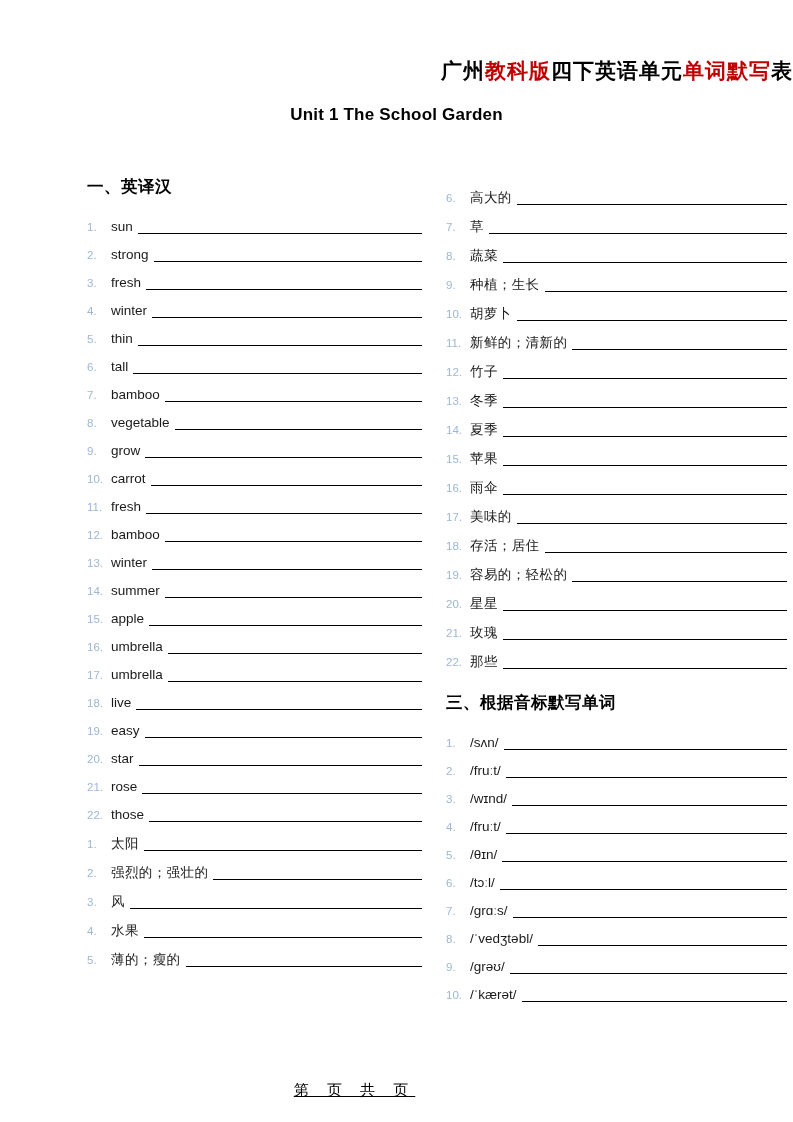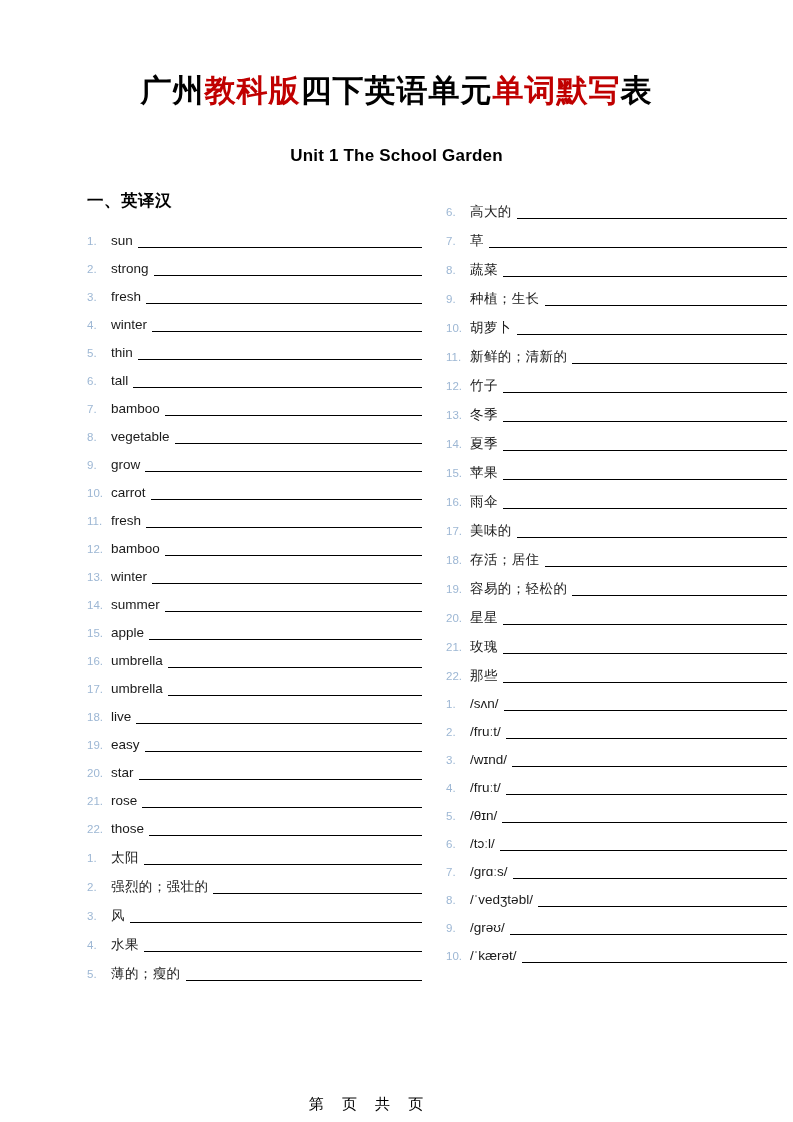--- a/index.html
+++ b/index.html
@@ -18,25 +18,25 @@
   .page {
     position: relative;
     width: 793px;
     height: 1122px;
     box-sizing: border-box;
     padding: 0;
   }
 
   
   .title {
-    text-align: center;
-    font-size: 31px;
+    text-align: right;
+    font-size: 21px;
     font-weight: bold;
     letter-spacing: 1px;
-    margin: 14px;
+    margin: 0;
     padding-top: 58px;
     line-height: 1.25;
     white-space: nowrap;
   }
   .title .red { color: #C00000; }
   .title .blk { color: #000000; }
 
   .subtitle {
     text-align: center;
     font-size: 17px;
@@ -112,27 +112,28 @@
     min-width: 20px;
   }
   
   ul.items.cn li { height: 29px; font-size: 13.5px; }
   ul.items.cn li .term { letter-spacing: 0.4px; }
   ul.items.ipa li { height: 28px; font-size: 13.5px; }
 
   
   .footer {
     position: absolute;
-    left: 15px;
+    left: 0;
     bottom: 22px;
     width: 709px;
     text-align: center;
     font-size: 15px;
     letter-spacing: 7px;
     color: #000000;
+    text-decoration: underline;
   }
 </style>
 </head>
 <body>
 
 <div class="page">
 
   <h1 class="title">
     <span class="blk">广州</span><span class="red">教科版</span><span class="blk">四下英语单元</span><span class="red">单词默写</span><span class="blk">表</span>
   </h1>
@@ -372,20 +373,21 @@
             <span class="term">玫瑰</span>
             <span class="blank"></span>
           </li>
           <li>
             <span class="num">22.</span>
             <span class="term">那些</span>
             <span class="blank"></span>
           </li>
         </ul>
 
+      <h3 class="section-head spaced-top">三、根据音标默写单词</h3>
 
       <ul class="items ipa" id="list-ipa">
           <li>
             <span class="num">1.</span>
             <span class="term">/sʌn/</span>
             <span class="blank"></span>
           </li>
           <li>
             <span class="num">2.</span>
             <span class="term">/fruːt/</span>

